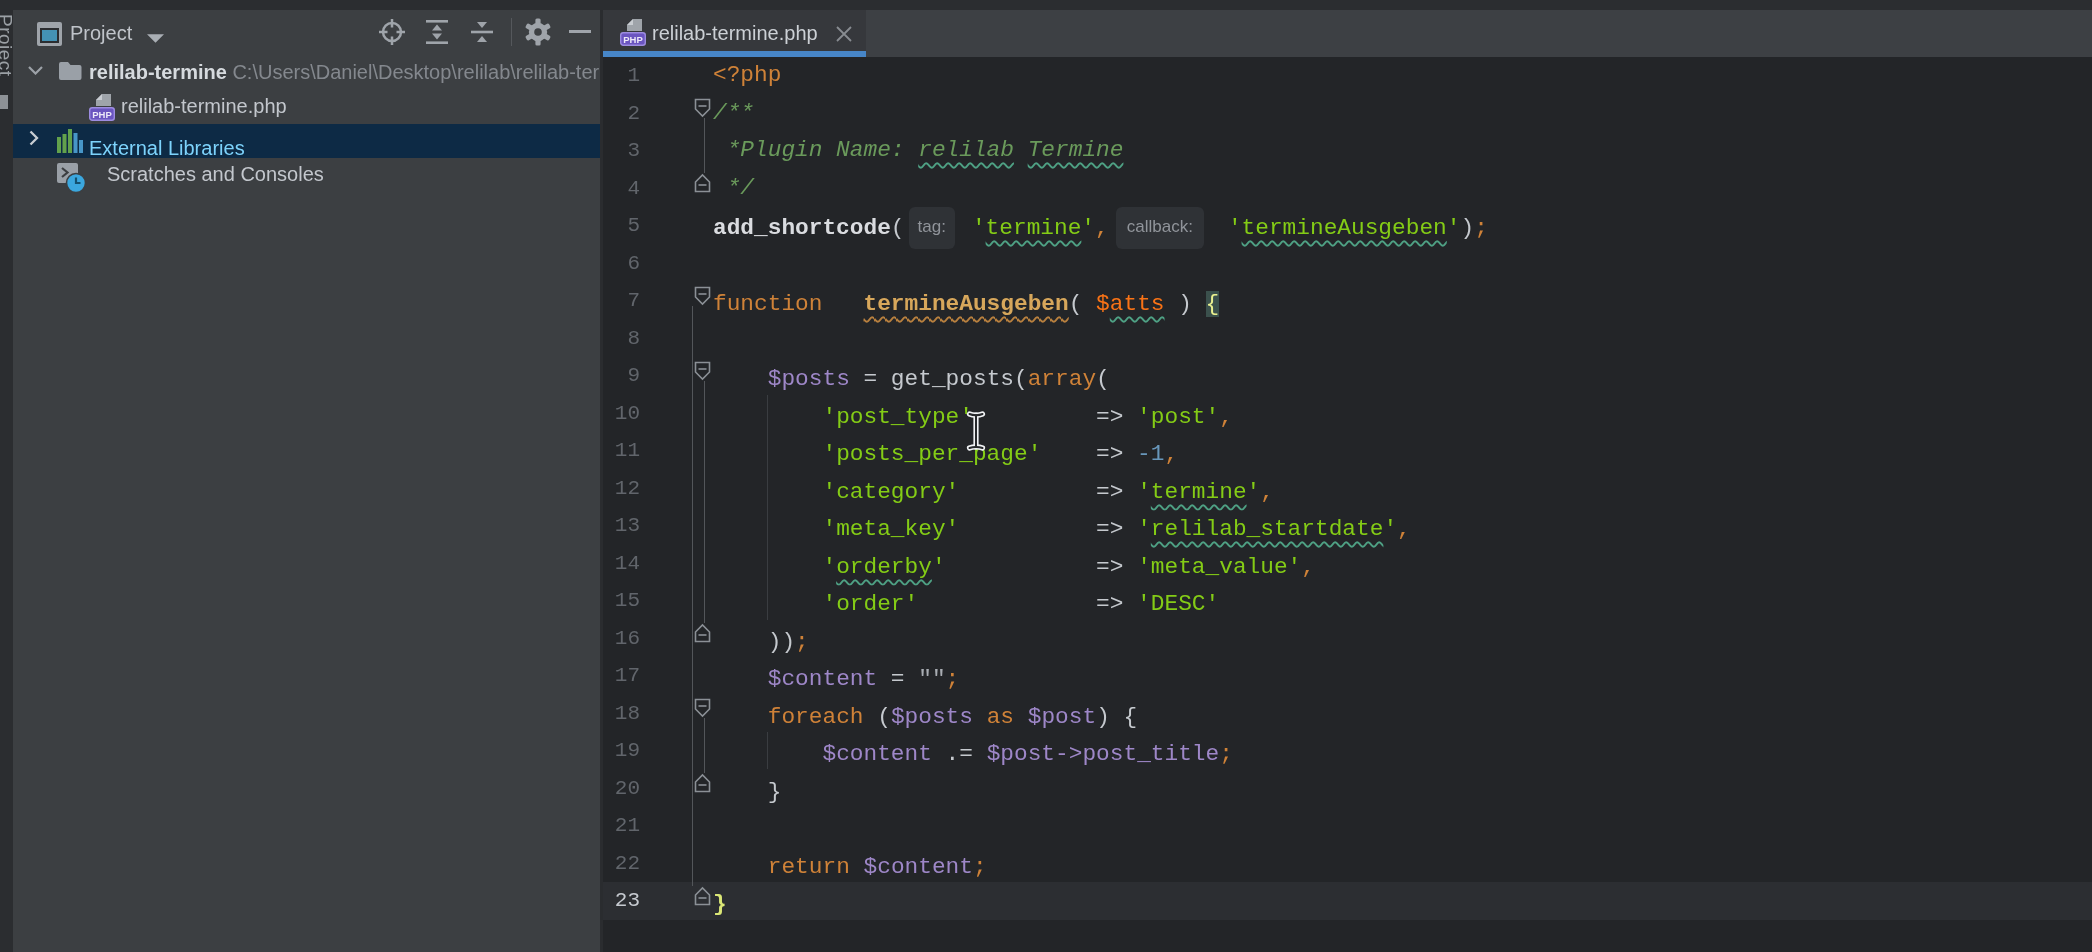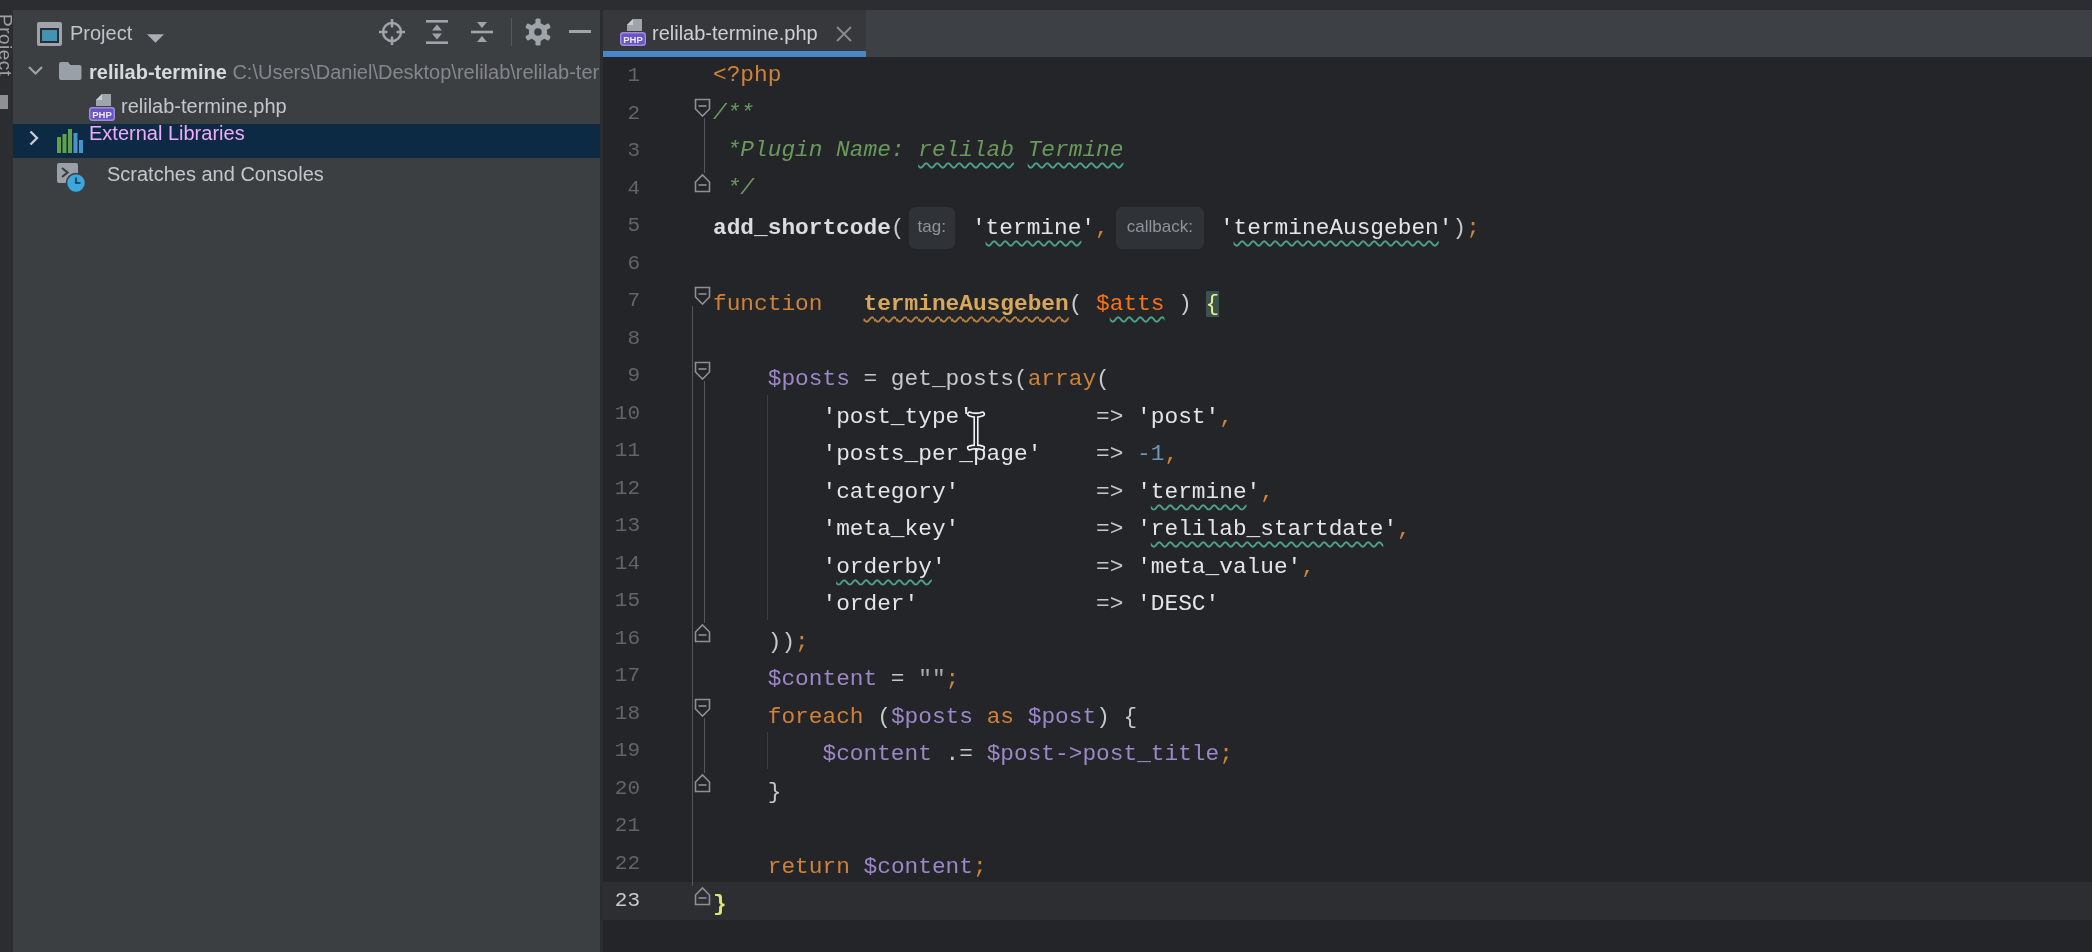--- a/index.html
+++ b/index.html
@@ -25,21 +25,21 @@
   #curline{position:absolute;left:0;top:872px;width:1489px;height:38px;background:#2c2e32;}
   
   #gut{position:absolute;left:0;top:47px;width:37px;text-align:right;}
   #gut pre{margin:0;font-family:"Liberation Mono",monospace;font-size:21px;line-height:37.5px;color:#61656b;}
   .cn{color:#c6cad0;}
   .fline{position:absolute;width:1px;background:#53565a;}
   .ig{position:absolute;width:1px;background:#3a3d41;}
   
   #code{position:absolute;left:110px;top:47px;margin:0;font-family:"Liberation Mono",monospace;font-size:22.8px;line-height:37.5px;color:#c5c9ce;white-space:pre;}
   .k{color:#cf8238;}
-  .s{color:#e5e5e5;}
+  .s{color:#84cc16;}
   .v{color:#9e87c8;text-align:center;}
   .c{color:#6a9a5b;font-style:italic;}
   .n{color:#6897bb;}
   .p{color:#cf8238;}
   .b{color:#dadce0;font-weight:bold;margin-top:39px;}
   .fy{color:#d7a75b;font-weight:bold;}
   .gr{color:#f97316;}
   .q{color:#a9adb3;}
   .wt{text-decoration-line:underline;text-decoration-style:wavy;text-decoration-color:#4ea184;text-decoration-thickness:1.5px;text-underline-offset:6px;margin-top:20px;}
   .wo{text-decoration-line:underline;text-decoration-style:wavy;text-decoration-color:#b8803e;text-decoration-thickness:1.5px;text-underline-offset:6px;}
@@ -125,21 +125,21 @@
   <svg class="hicon" style="left:16px;top:120px" width="10" height="16" viewBox="0 0 10 16">
     <path d="M1.5,1.5 L8,8 L1.5,14.5" stroke="#c8cdd2" stroke-width="2.3" fill="none"></path>
   </svg>
   <svg class="hicon" style="left:44px;top:119px" width="26" height="24" viewBox="0 0 26 24">
     <rect x="0" y="8" width="4" height="16" fill="#62a14c"></rect>
     <rect x="5.5" y="5" width="4" height="19" fill="#62a14c"></rect>
     <rect x="11" y="0" width="4" height="24" fill="#62a14c"></rect>
     <rect x="16.5" y="4" width="4" height="20" fill="#4796c8"></rect>
     <rect x="22" y="11" width="4" height="13" fill="#4796c8"></rect>
   </svg>
-  <div class="lbl" style="left:76px;top:112px;color:#f0abfc;">External Libraries</div>
+  <div class="lbl" style="left:76px;top:127px;color:#7dd3fc;">External Libraries</div>
 
   <svg class="hicon" style="left:44px;top:153px" width="30" height="31" viewBox="0 0 30 31">
     <rect x="0" y="0" width="21" height="20" rx="2" fill="#9aa0a7"></rect>
     <path d="M5,5 L10.5,9.5 L5,14" stroke="#3c3f42" stroke-width="2.2" fill="none"></path>
     <circle cx="19" cy="20" r="9.5" fill="#3ba7de" stroke="#3c3f42" stroke-width="1.6"></circle>
     <path d="M19,14.5 V20 H23.5" stroke="#14516f" stroke-width="2.2" fill="none"></path>
   </svg>
   <div class="lbl" style="left:94px;top:153px;">Scratches and Consoles</div>
 </div>
 <div class="abs" id="pborder"></div>
@@ -191,21 +191,21 @@
 20
 21
 22
 <span class="cn">23</span></pre>
     </div>
 
   <pre id="code"><span class="k">&lt;?php</span>
 <span class="c">/**</span>
 <span class="c"> *Plugin Name: <span class="wt">relilab</span> <span class="wt">Termine</span></span>
 <span class="c"> */</span>
-<span class="b">add_shortcode</span>(<span class="inlay" style="margin-left:4px;margin-right:17px;">tag:</span><span class="s">'<span class="wt">termine</span>'</span><span class="p">,</span><span class="inlay" style="margin-left:7px;margin-right:16px;padding:1px 11px 3px;">callback:</span><span class="s">'<span class="wt">termineAusgeben</span>'</span>)<span class="p">;</span>
+<span class="b">add_shortcode</span>(<span class="inlay" style="margin-left:4px;margin-right:17px;">tag:</span><span class="s">'<span class="wt">termine</span>'</span><span class="p">,</span><span class="inlay" style="margin-left:7px;margin-right:24px;padding:1px 11px 3px;">callback:</span><span class="s">'<span class="wt">termineAusgeben</span>'</span>)<span class="p">;</span>
 
 <span class="k">function</span>   <span class="fy"><span class="wo">termineAusgeben</span></span>( <span class="gr">$<span class="wt">atts</span></span> ) <span class="bhl">{</span>
 
     <span class="v">$posts</span> = get_posts(<span class="k">array</span>(
         <span class="s">'post_type'</span>         =&gt; <span class="s">'post'</span><span class="p">,</span>
         <span class="s">'posts_per_page'</span>    =&gt; <span class="n">-1</span><span class="p">,</span>
         <span class="s">'category'</span>          =&gt; <span class="s">'<span class="wt">termine</span>'</span><span class="p">,</span>
         <span class="s">'meta_key'</span>          =&gt; <span class="s">'<span class="wt">relilab_startdate</span>'</span><span class="p">,</span>
         <span class="s">'<span class="wt">orderby</span>'</span>           =&gt; <span class="s">'meta_value'</span><span class="p">,</span>
         <span class="s">'order'</span>             =&gt; <span class="s">'DESC'</span>

